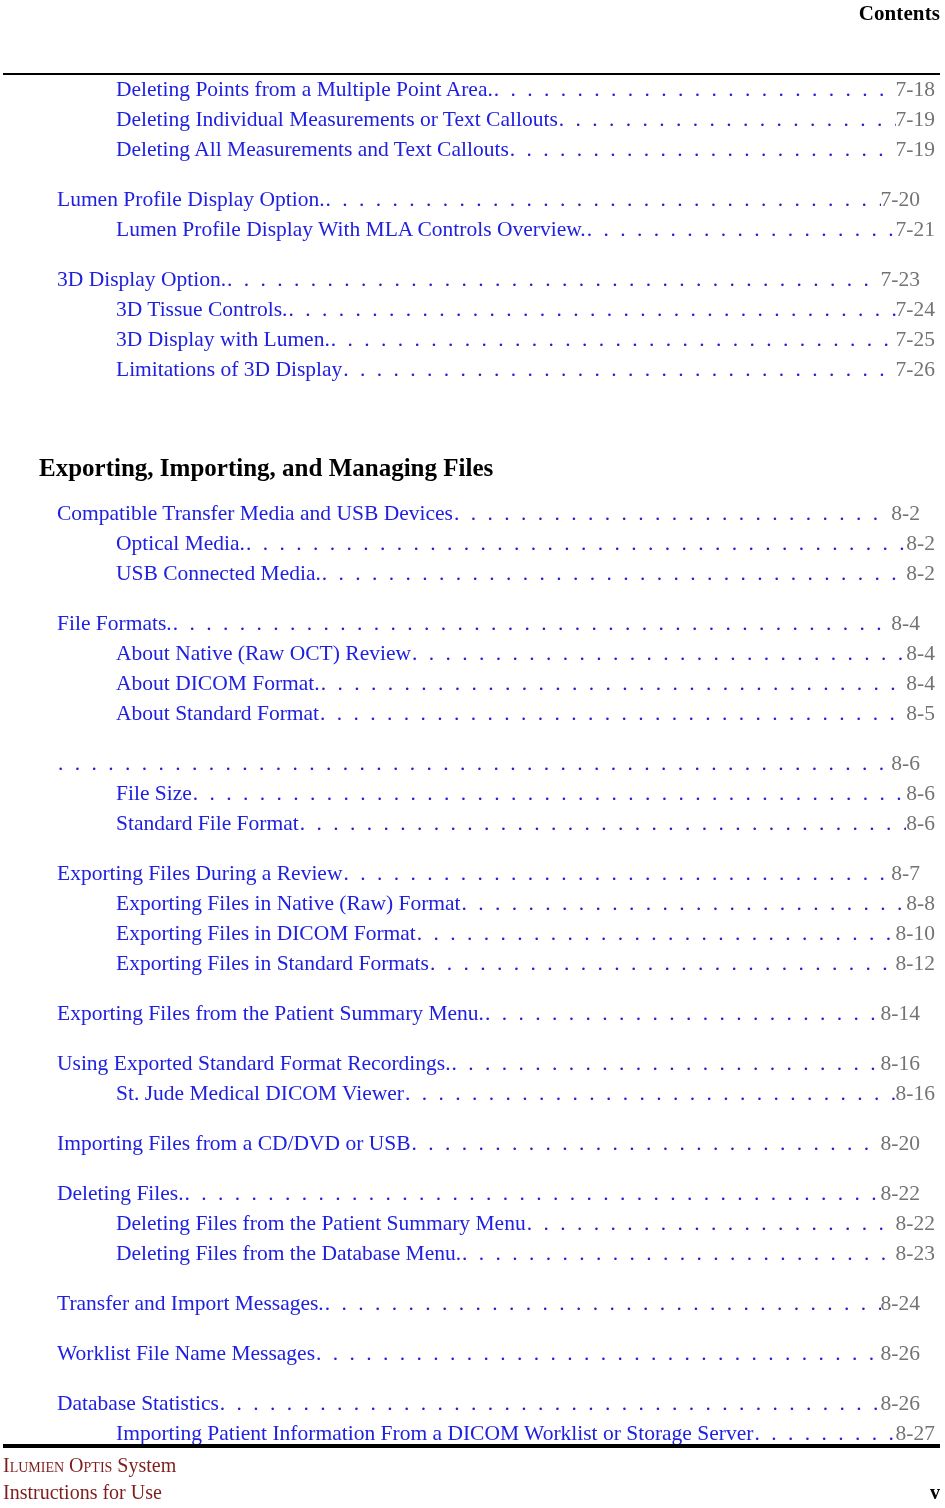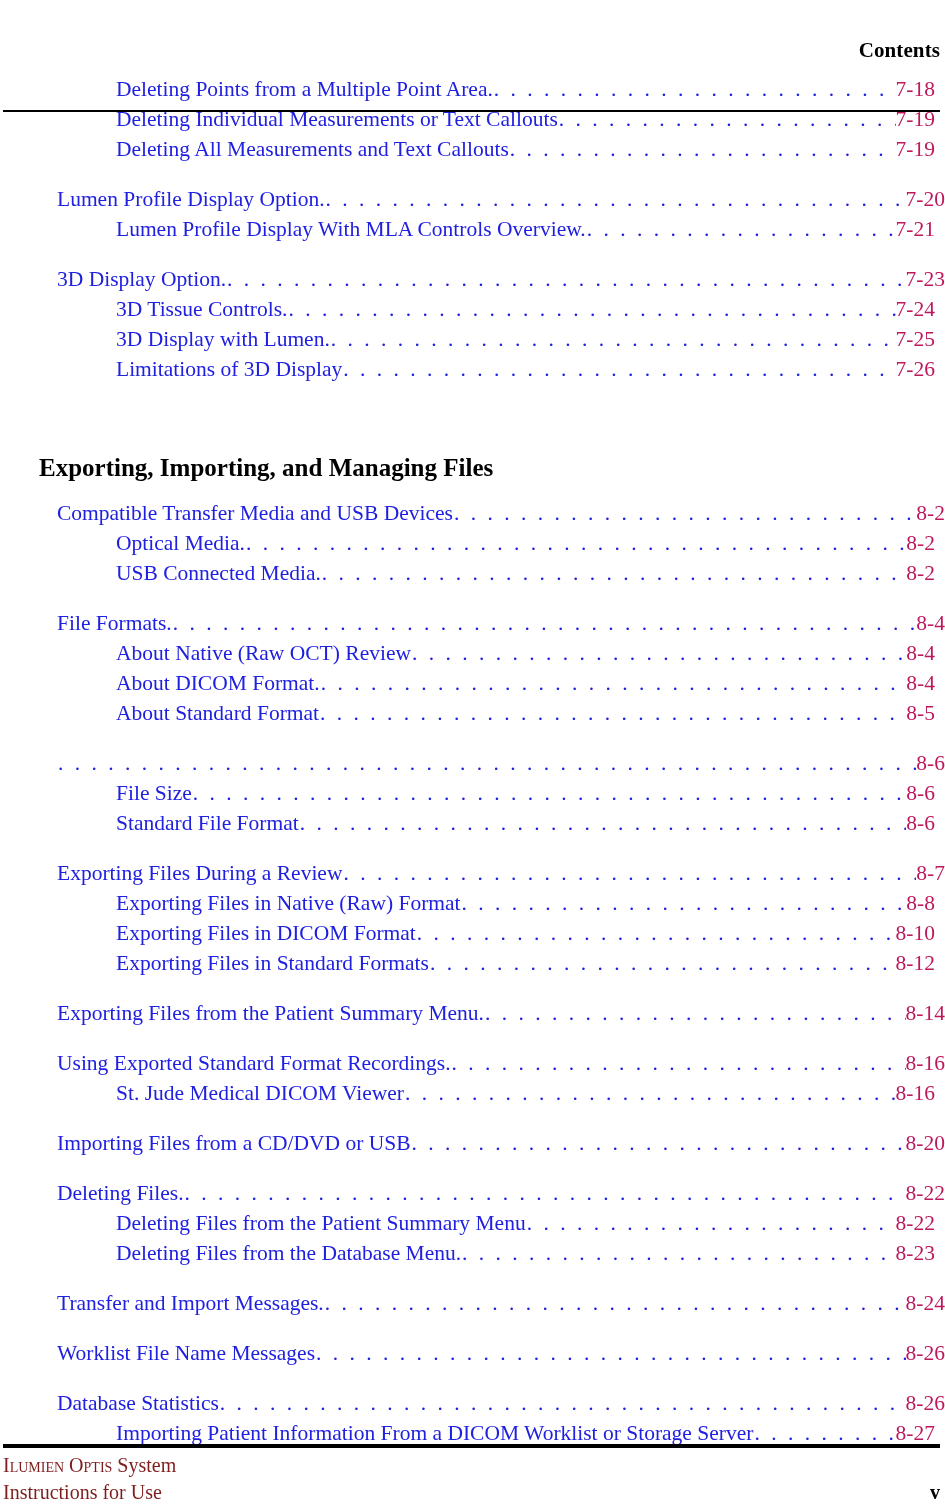--- a/index.html
+++ b/index.html
@@ -16,21 +16,20 @@
     overflow: hidden;
   }
 
   
   .page-header {
     position: absolute;
     top: 0px;
     left: 3px;
     right: 5px;
     height: 84px;
-    margin-top: 37px;
   }
   .header-title {
     position: absolute;
     top: 0px;
     right: 0px;
     font-size: 21px;
     font-weight: bold;
     color: #000000;
     letter-spacing: 0.1px;
     line-height: 26px;
@@ -64,21 +63,21 @@
   .toc-entry {
     position: relative;
     display: flex;
     align-items: baseline;
     font-size: 21.5px;
     line-height: 30px;
     color: #2020e0;
     white-space: nowrap;
     overflow: hidden;
   }
-  .toc-entry.lvl1 { padding-left: 57px; }
+  .toc-entry.lvl1 { padding-left: 57px; padding-right: 25px; }
   .toc-entry.lvl2 { padding-left: 116px; padding-right: 10px; }
 
   .toc-label {
     flex: 0 0 auto;
   }
   .toc-leader {
     flex: 1 1 auto;
     overflow: hidden;
     white-space: nowrap;
     font-size: 21.5px;
@@ -86,21 +85,21 @@
     color: #2020e0;
     margin: 0 0px 0 1px;
     min-width: 4px;
   }
   .toc-leader::before {
     content: ". . . . . . . . . . . . . . . . . . . . . . . . . . . . . . . . . . . . . . . . . . . . . . . . . . . . . . . . . . . . . . . . . . . . . . . . . . . . . . . . . . . . . . . . . . . . . . . . . . . . . . . . . . . . . . . . . . .";
   }
   .toc-page {
     flex: 0 0 auto;
     text-align: right;
-    color: #be185d;
+    color: #737373;
     font-variant-numeric: lining-nums;
   }
 
   
   .chapter-heading {
     font-size: 25px;
     font-weight: bold;
     color: #000000;
     padding-left: 3px;
     line-height: 32px;

